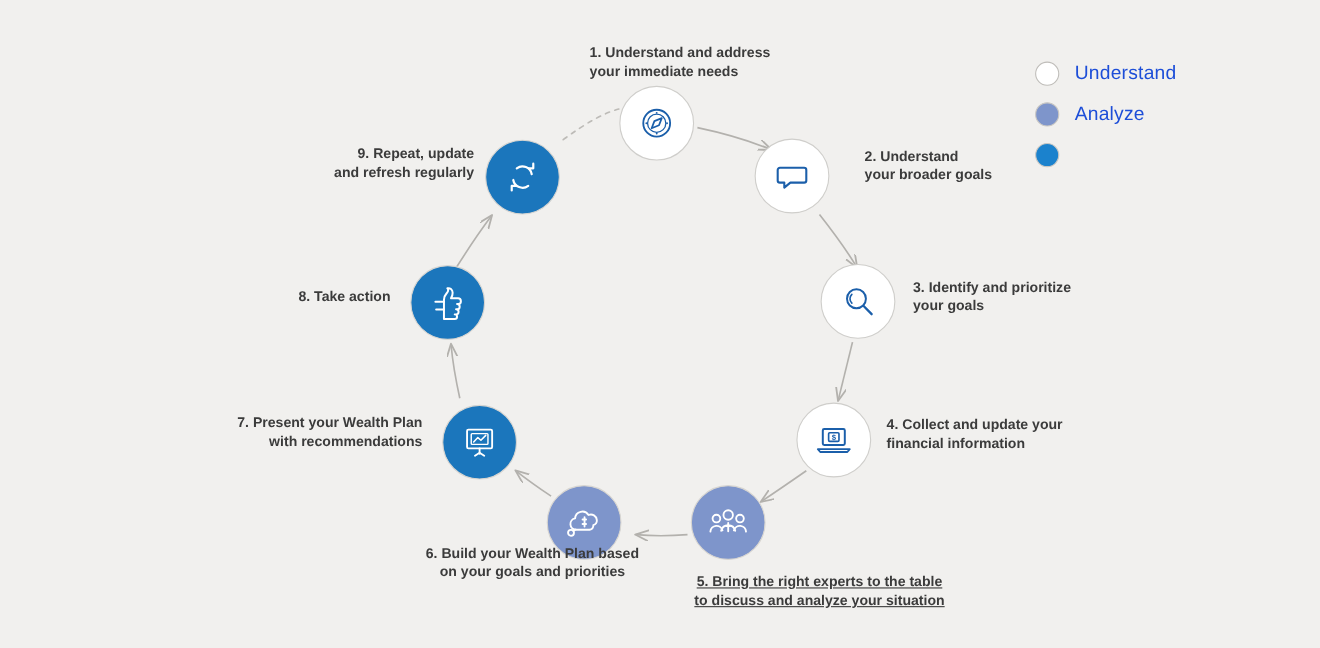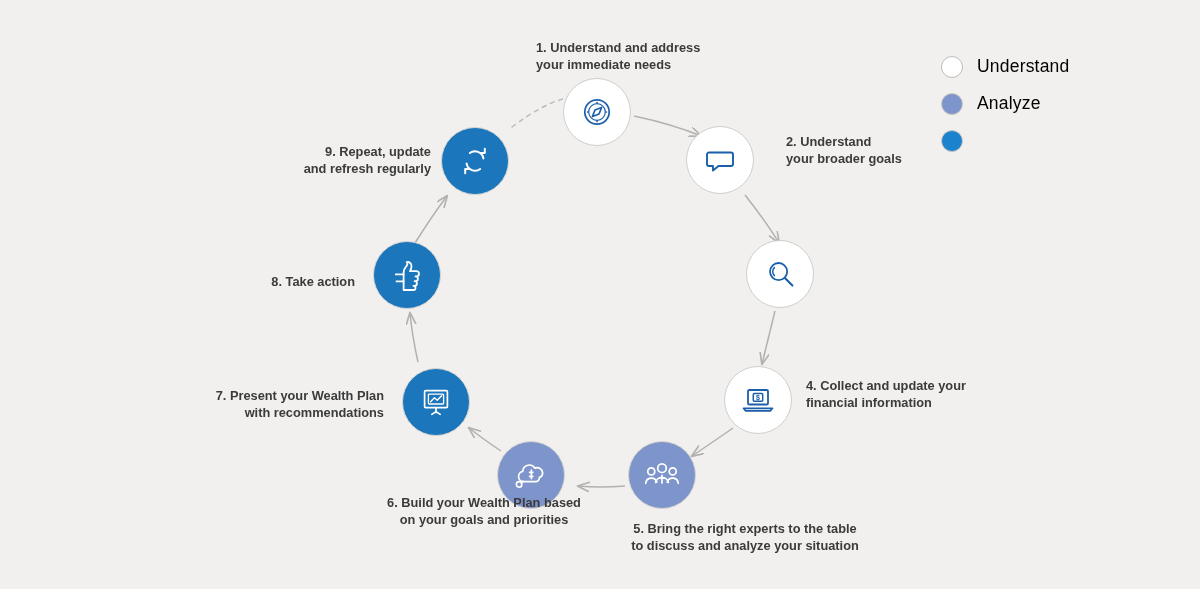--- a/index.html
+++ b/index.html
@@ -51,21 +51,21 @@
 
   
   .caption {
     position: absolute;
     color: #3b3b3b;
     font-size: 12.8px;
     font-weight: bold;
     line-height: 1.32;
     white-space: pre-line;
   }
-  .caption.left  { text-align: right; margin-top: 12px; }
+  .caption.left  { text-align: right; }
   .caption.right { text-align: left; }
   .caption.center{ text-align: center; }
 
   
   #legend {
     position: absolute;
     left: 941px;
     top: 48px;
   }
   .legend-row {
@@ -78,21 +78,21 @@
     height: 22px;
     border-radius: 50%;
     box-sizing: border-box;
     flex: 0 0 auto;
   }
   .legend-dot.understand { background: #ffffff; border: 1.5px solid #bfbdb9; }
   .legend-dot.analyze    { background: #7e95cb; border: 1.5px solid #c9c7c3; }
   .legend-dot.action     { background: #1b82cd; border: 1.5px solid #c9c7c3; }
   .legend-label {
     margin-left: 14px;
-    color: #000000;
+    color: #1d4ed8;
     font-size: 17.5px;
     letter-spacing: .2px;
     white-space: nowrap;
   }
 </style>
 </head>
 <body>
 
 <div id="stage">
 
@@ -231,25 +231,27 @@
       </svg>
     </span>
   </div>
 
   <div class="caption right" style="left:536px; top:40px; width:230px;">1. Understand and address
 your immediate needs</div>
 
   <div class="caption right" style="left:769px; top:134px; width:230px;margin-left:17px;">2. Understand
 your broader goals</div>
 
+  <div class="caption right" style="left:830px; top:253px; width:230px;">3. Identify and prioritize
+your goals</div>
 
   <div class="caption right" style="left:806px; top:378px; width:250px;">4. Collect and update your
 financial information</div>
 
-  <div class="caption center" style="left:516px; top:521px; width:458px;">5. Bring the right experts to the table
+  <div class="caption center" style="left:516px; top:521px; width:458px;text-decoration:underline;">5. Bring the right experts to the table
 to discuss and analyze your situation</div>
 
   <div class="caption center" style="left:279px; top:495px; width:410px;">6. Build your Wealth Plan based
 on your goals and priorities</div>
 
   <div class="caption left" style="left:154px; top:376px; width:230px;">7. Present your Wealth Plan
 with recommendations</div>
 
   <div class="caption left" style="left:125px; top:262px; width:230px;">8. Take action</div>
 

